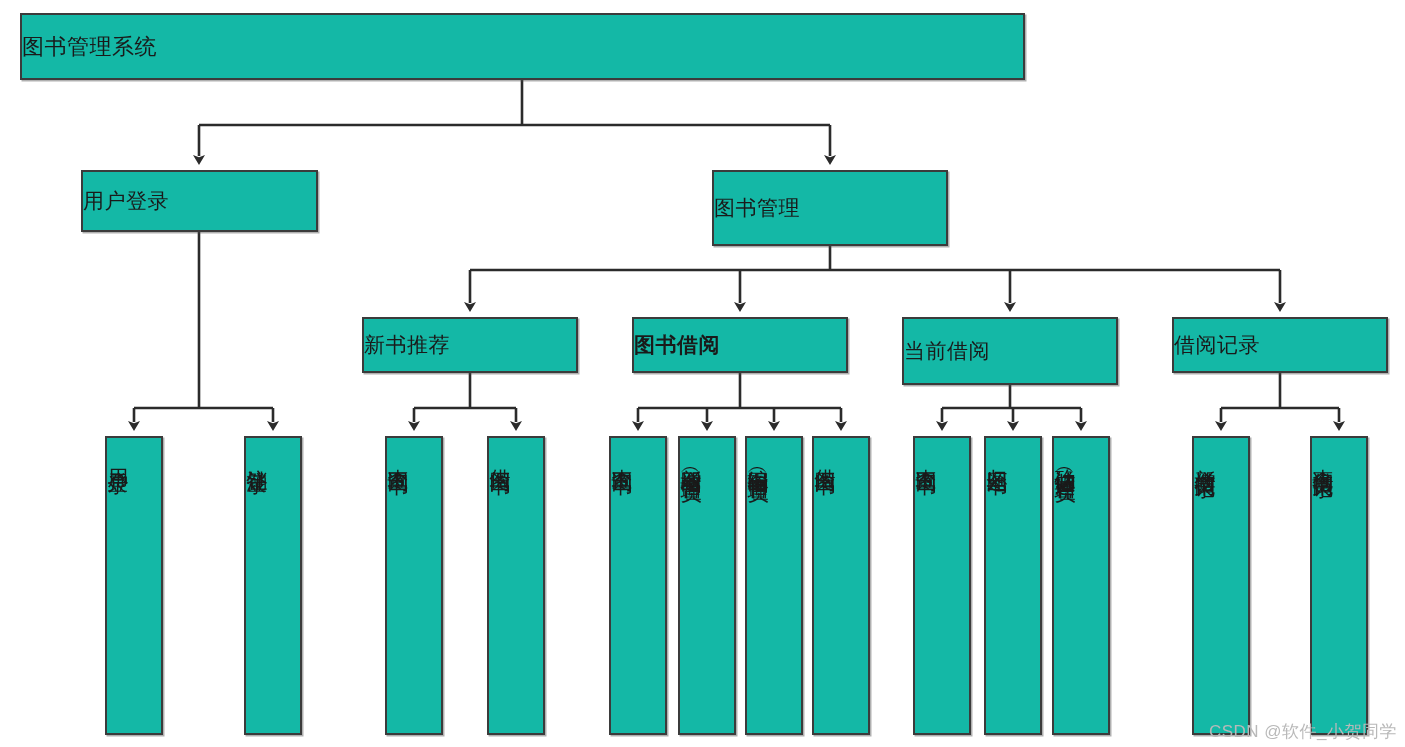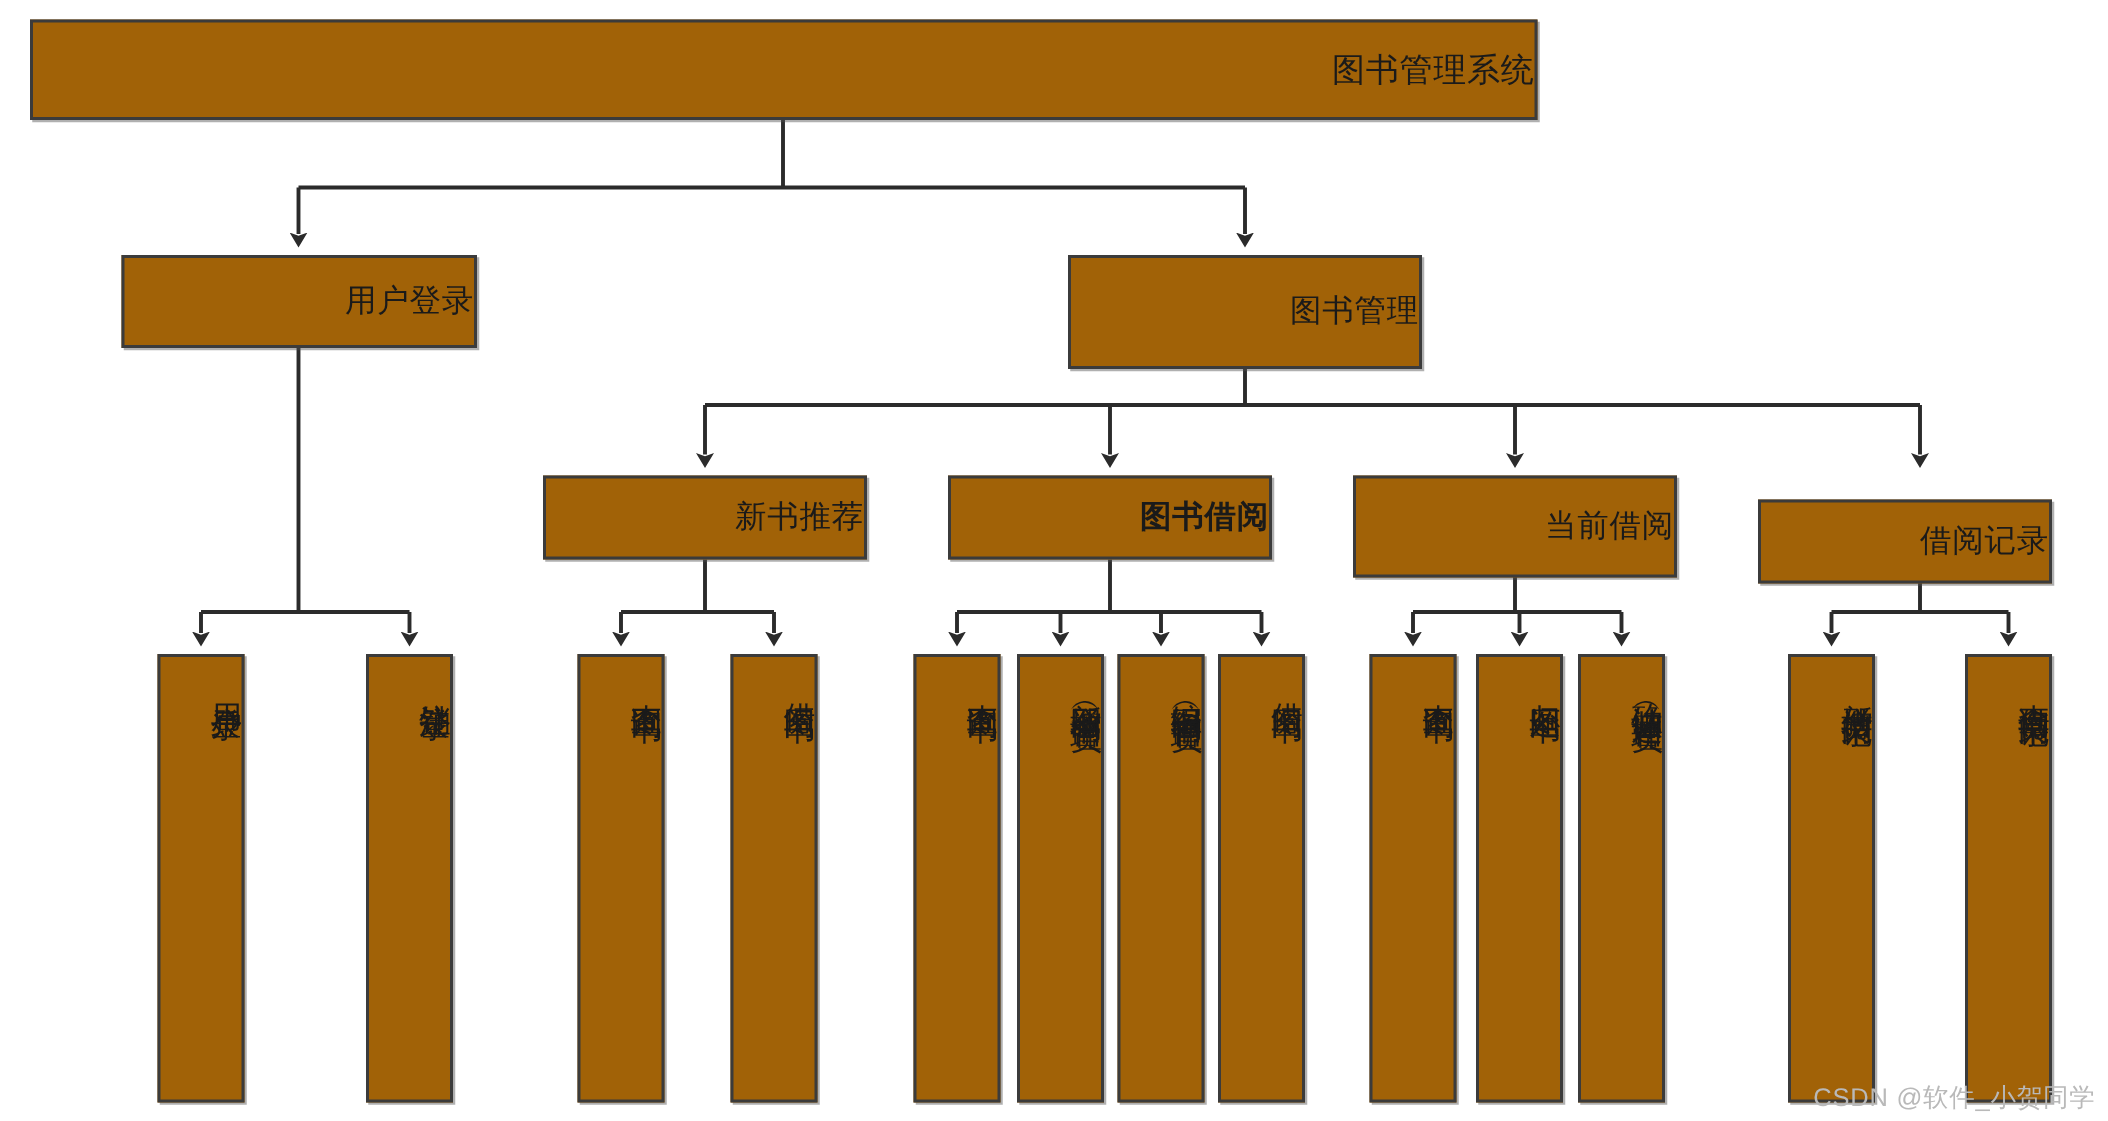--- a/index.html
+++ b/index.html
@@ -23,26 +23,26 @@
     position: absolute;
     left: 0;
     top: 0;
     width: 1405px;
     height: 747px;
     pointer-events: none;
   }
   .node {
     position: absolute;
     box-sizing: border-box;
-    background: #a16207;
+    background: #14b8a6;
     border: 2.5px solid #3b3b3b;
     box-shadow: 1.5px 1.5px 0 rgba(80,80,80,0.45);
     display: flex;
     align-items: center;
-    justify-content: flex-end;
+    justify-content: flex-start;
     color: #1a1a1a;
   }
   .node .label {
     display: block;
     text-align: center;
     line-height: 1.18;
     white-space: nowrap;
   }
   .node.horiz .label {
     font-size: 21px;
@@ -141,21 +141,21 @@
 
   <div class="node horiz" id="n-l2-0" style="left: 362px; top: 317px; width: 216px; height: 56px;">
     <span class="label">新书推荐</span>
   </div>
   <div class="node horiz" id="n-l2-1" style="left: 632px; top: 317px; width: 216px; height: 56px; font-weight: bold;">
     <span class="label">图书借阅</span>
   </div>
   <div class="node horiz" id="n-l2-2" style="left: 902px; top: 317px; width: 216px; height: 68px;">
     <span class="label">当前借阅</span>
   </div>
-  <div class="node horiz" id="n-l2-3" style="left: 1172px; top: 317px; width: 196px; height: 56px; margin-top: 16px;">
+  <div class="node horiz" id="n-l2-3" style="left: 1172px; top: 317px; width: 216px; height: 56px;">
     <span class="label">借阅记录</span>
   </div>
 
   <div class="node vert" id="n-leaf-0" style="left: 105px; top: 436px; width: 58px; height: 299px;">
     <span class="label">用户登录</span>
   </div>
   <div class="node vert" id="n-leaf-1" style="left: 244px; top: 436px; width: 58px; height: 299px;">
     <span class="label">注销登录</span>
   </div>
   <div class="node vert" id="n-leaf-2" style="left: 385px; top: 436px; width: 58px; height: 299px;">

